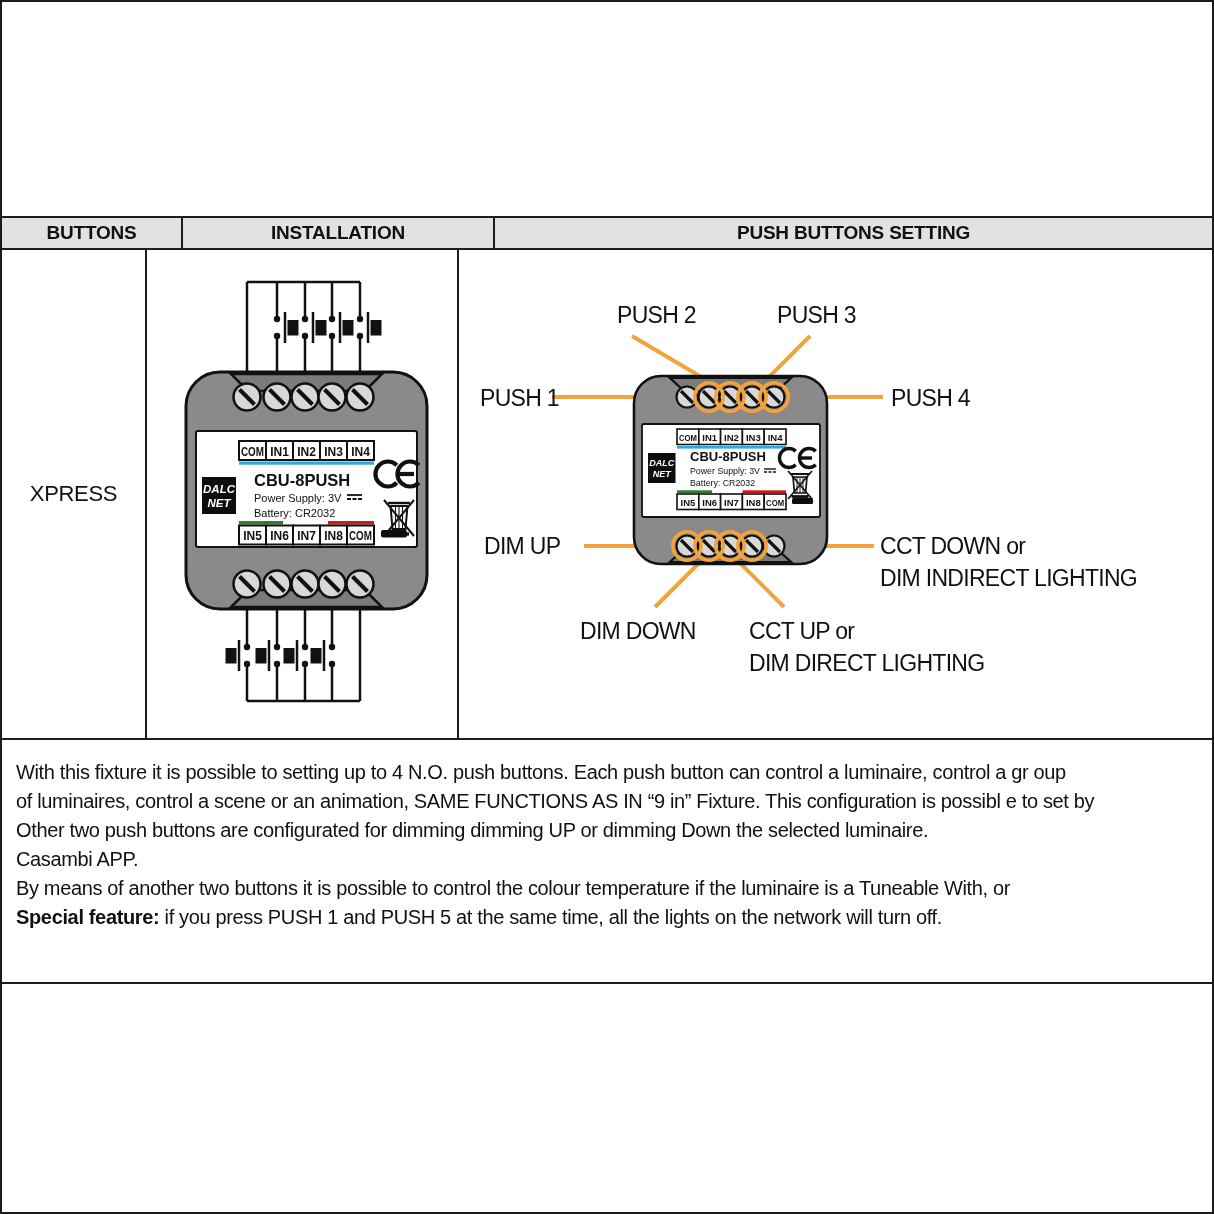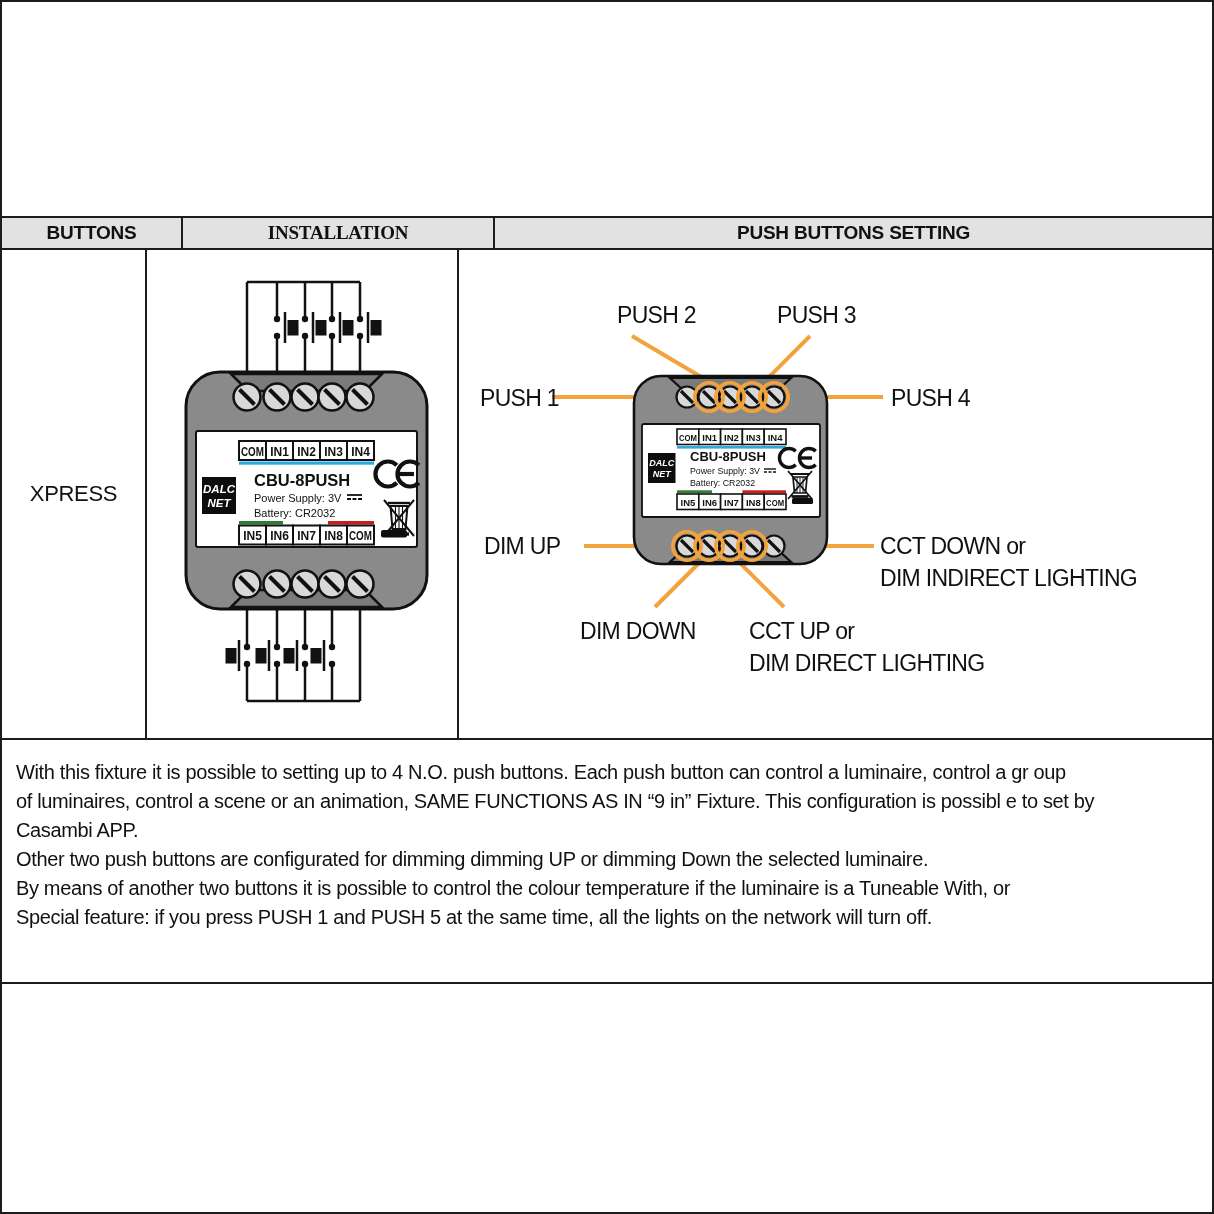--- a/index.html
+++ b/index.html
@@ -5,30 +5,30 @@
   html,body{margin:0;padding:0;background:#fff;}
   .sheet{position:relative;width:1214px;height:1214px;background:#fff;
          font-family:"Liberation Sans",sans-serif;color:#111;overflow:hidden;}
   .tbl{position:absolute;left:0;top:0;width:1210px;height:1210px;border:2px solid #1c1c1c;}
   .row{box-sizing:border-box;}
   .row-top{height:216px;border-bottom:2px solid #1c1c1c;}
   .row-head{height:32px;border-bottom:2px solid #1c1c1c;display:flex;background:#e2e2e2;}
   .row-head .hcell{box-sizing:border-box;display:flex;align-items:center;justify-content:center;
        font-weight:bold;font-size:19px;letter-spacing:-0.2px;}
   .hc1{width:181px;border-right:2px solid #1c1c1c;}
-  .hc2{width:312px;border-right:2px solid #1c1c1c;font-family:Liberation Serif, serif;}
+  .hc2{width:312px;border-right:2px solid #1c1c1c;}
   .hc3{flex:1;}
   .row-body{height:490px;display:flex;border-bottom:2px solid #1c1c1c;}
   .bc1{box-sizing:border-box;width:145px;border-right:2px solid #1c1c1c;display:flex;
        align-items:center;justify-content:center;font-size:22px;letter-spacing:-0.3px;}
   .bc2{box-sizing:border-box;width:312px;border-right:2px solid #1c1c1c;}
   .bc3{flex:1;}
   .row-desc{height:244px;border-bottom:2px solid #1c1c1c;box-sizing:border-box;
        padding:18px 18px 0 14px;font-size:20px;line-height:29px;letter-spacing:-0.35px;}
-  .row-desc .b{font-weight:normal;}
+  .row-desc .b{font-weight:bold;}
   svg text{font-family:"Liberation Sans",sans-serif;}
   .callout-label{font-size:23px;letter-spacing:-0.7px;fill:#111;}
 </style>
 </head>
 <body>
 
 <div class="sheet">
   <div class="tbl">
 
     <div class="row row-top"></div>
@@ -355,22 +355,22 @@
             <text x="290" y="389" class="callout-label">CCT UP or</text>
             <text x="290" y="421" class="callout-label">DIM DIRECT LIGHTING</text>
           </g>
         </svg>
       </div>
     </div>
 
     <div class="row row-desc">
       <div>With this fixture it is possible to setting up to 4 N.O. push buttons. Each push button can control a luminaire, control a gr oup</div>
       <div>of luminaires, control a scene or an animation, SAME FUNCTIONS AS IN “9 in” Fixture. This configuration is possibl e to set by</div>
+      <div>Other two push buttons are configurated for dimming dimming UP or dimming Down the selected luminaire.</div>
       <div>Casambi APP.</div>
-      <div>Other two push buttons are configurated for dimming dimming UP or dimming Down the selected luminaire.</div>
       <div>By means of another two buttons it is possible to control the colour temperature if the luminaire is a Tuneable With, or</div>
       <div><span class="b">Special feature:</span><span> if you press PUSH 1 and PUSH 5 at the same time, all the lights on the network will turn off.</span></div>
     </div>
 
     <div class="row" style="flex:1;"></div>
 
   </div>
 </div>
 
 </body></html>

